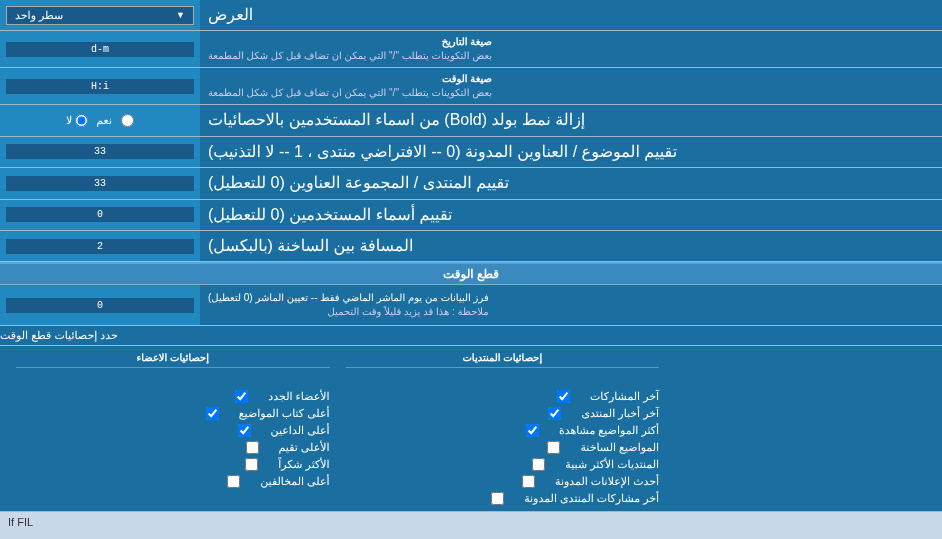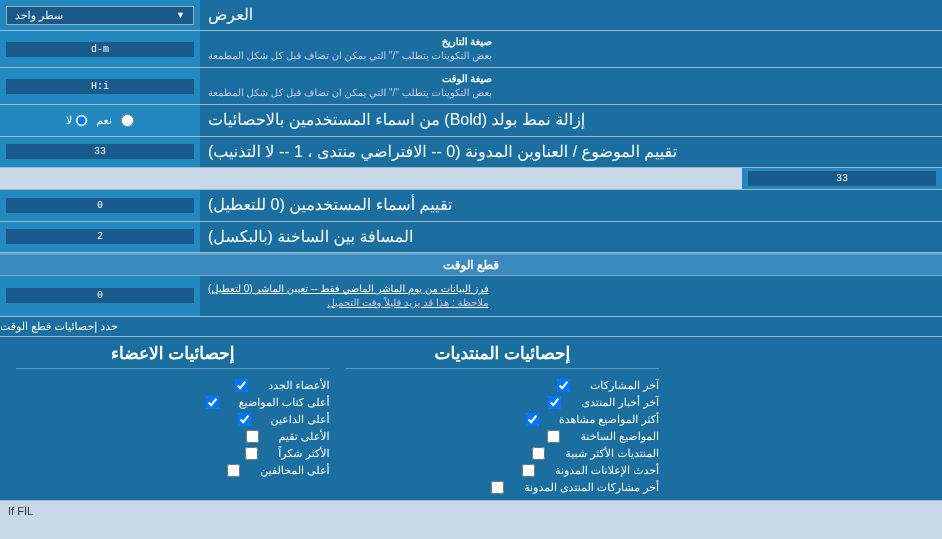--- a/index.html
+++ b/index.html
@@ -106,26 +106,26 @@
       direction: rtl;
     }
 
     .bottom-col {
       flex: 1;
       padding: 0 8px;
     }
 
     .bottom-col-header {
       color: #fff;
-      font-size: 17px;
+      font-size: 10px;
       font-weight: bold;
       text-align: center;
       padding: 2px 0 4px 0;
       border-bottom: 1px solid rgba(255,255,255,0.3);
-      margin-bottom: 8px;
+      margin-bottom: 20px;
     }
 
     .checkbox-item {
       display: flex;
       align-items: center;
       gap: 20px;
       color: #fff;
       font-size: 11px;
       padding: 2px 0;
       direction: rtl;
@@ -141,21 +141,20 @@
       font-size: 11px;
       padding: 3px 0;
       display: flex;
       align-items: center;
       justify-content: flex-end;
       border-bottom: 1px solid #a0b8c8;
     }
 
     .section-row-tall .label-cell {
       min-height: 40px;
-      text-decoration: underline;
     }
 
     .blue-section-header {
       background: #3a8abf;
       color: #fff;
       font-size: 12px;
       font-weight: bold;
       padding: 3px 10px;
       border-bottom: 1px solid #7ab0cc;
       border-top: 2px solid #5aa8cc;
@@ -221,20 +220,23 @@
 <div class="section-row">
   <div class="label-cell">
     <span>تقييم الموضوع / العناوين المدونة (0 -- الافتراضي منتدى ، 1 -- لا التذنيب)</span>
   </div>
   <div class="input-cell">
     <input type="text" value="33" style="">
   </div>
 </div>
 
 <div class="section-row">
+  <div class="label-cell">
+    <span>تقييم المنتدى / المجموعة العناوين (0 للتعطيل)</span>
+  </div>
   <div class="input-cell">
     <input type="text" value="33" style="">
   </div>
 </div>
 
 <div class="section-row">
   <div class="label-cell">
     <span>تقييم أسماء المستخدمين (0 للتعطيل)</span>
   </div>
   <div class="input-cell">

